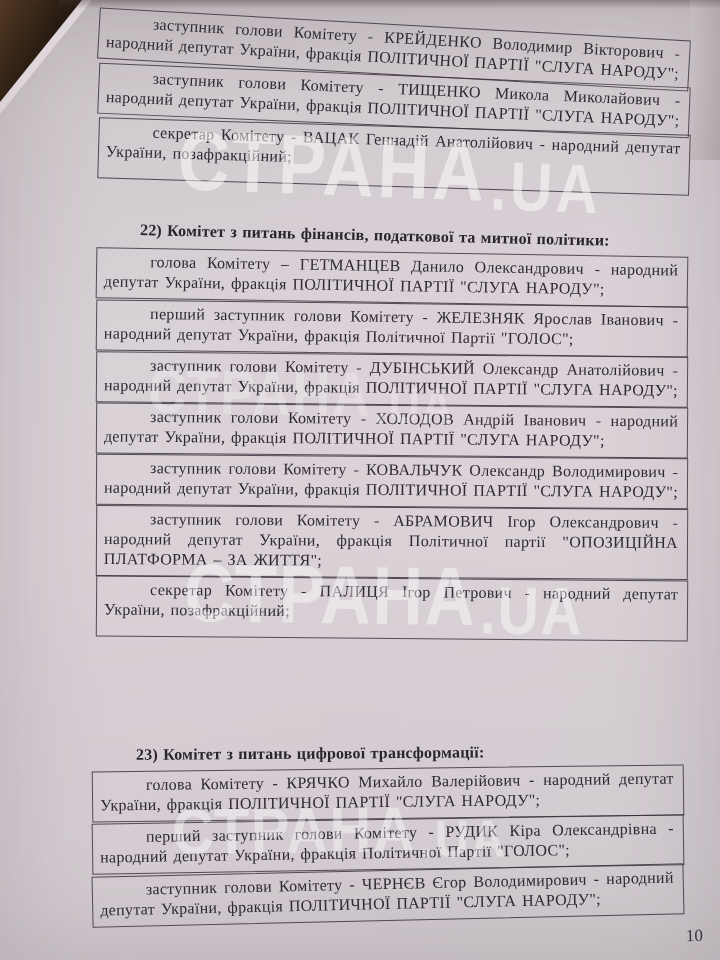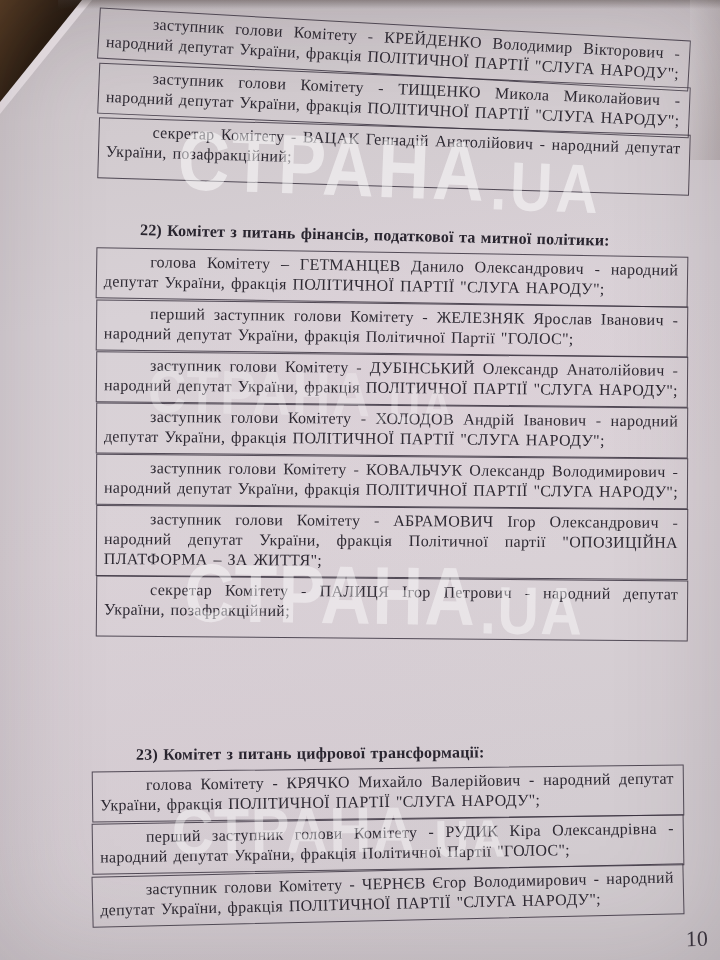--- a/index.html
+++ b/index.html
@@ -42,21 +42,21 @@
   #h23{left:96px;top:744px;transform:rotate(-0.4deg);}
   
   .wm{position:absolute;z-index:5;pointer-events:none;white-space:nowrap;
     font-family:"Liberation Sans","DejaVu Sans",sans-serif;font-weight:700;
     color:var(--watermark,#fff);line-height:1;transform-origin:0 50%;}
   .wm .sfx{font-size:.82em;vertical-align:-0.12em;margin-left:4px;}
   #wm1{left:178px;top:118px;font-size:84px;opacity:.50;letter-spacing:4px;transform:rotate(2.2deg) scale(.85,1);}
   #wm2{left:148px;top:360px;font-size:62px;opacity:.26;letter-spacing:2px;transform:rotate(1.1deg) scale(.85,1);}
   #wm3{left:184px;top:552px;font-size:82px;opacity:.44;letter-spacing:2px;transform:rotate(0.8deg) scale(.85,1);}
   #wm4{left:172px;top:800px;font-size:64px;opacity:.40;letter-spacing:2px;transform:rotate(-0.6deg) scale(.9,1);}
-  #pagenum{position:absolute;left:686px;top:926px;z-index:2;font-size:22px;
+  #pagenum{position:absolute;left:686px;top:926px;z-index:2;font-size:17px;
     color:#38333d;transform:rotate(-1deg);}
 </style>
 </head>
 <body>
 
 <div id="shot">
 
   <div class="paper-edge"></div>
   <div class="wood"></div>
   <div class="top-shade"></div>

